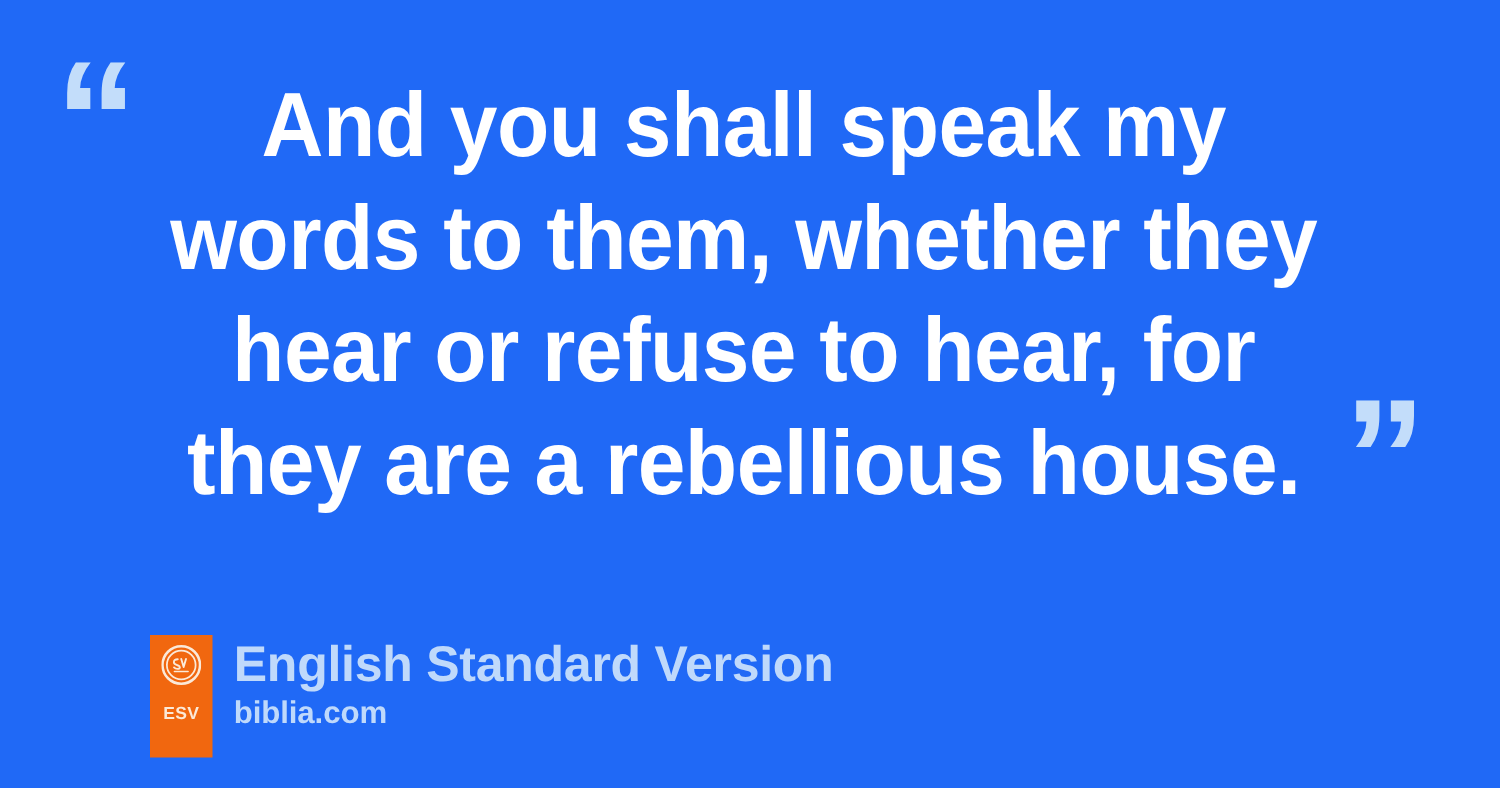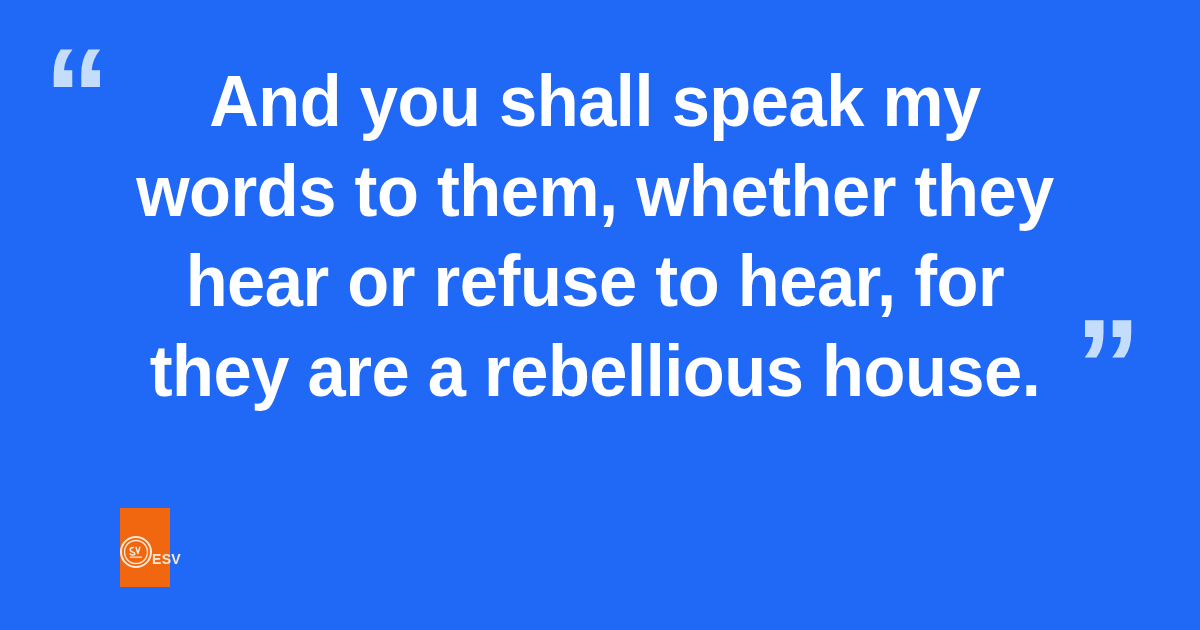--- a/index.html
+++ b/index.html
@@ -73,24 +73,24 @@
     position:absolute;
     left:120px;
     top:508px;
     display:flex;
     align-items:flex-start;
     gap:17px;
   }
 
   #esv-logo {
     width:50px;
-    height:79px;
+    height:98px;
     background:#f1670f;
     display:flex;
-    flex-direction:row;
+    flex-direction:column;
     align-items:center;
     justify-content:flex-start;
     padding-top:8px;
     flex:0 0 auto;
   }
 
   #esv-emblem {
     width:32px;
     height:32px;
     flex:0 0 auto;
@@ -155,16 +155,20 @@
         <circle cx="16" cy="16" r="15" fill="none" stroke="#fbe9d8" stroke-width="2"></circle>
         <circle cx="16" cy="16" r="11.5" fill="none" stroke="#fbe9d8" stroke-width="1.4"></circle>
         <circle cx="16" cy="16" r="10" fill="#f1670f"></circle>
         <path d="M13.2 11.4c-2.0 0-3.1 1.1-3.1 2.3 0 1.5 1.6 2.0 2.9 2.5 1.1 .4 1.9 .8 1.9 1.6 0 .8-.8 1.3-1.9 1.3-1.2 0-2.2-.5-2.8-1.2" fill="none" stroke="#fbe9d8" stroke-width="1.5" stroke-linecap="round"></path>
         <path d="M16.0 11.2l1.9 6.4 1.9-6.4" fill="none" stroke="#fbe9d8" stroke-width="1.5" stroke-linecap="round" stroke-linejoin="round"></path>
         <path d="M10.5 21.2h11" fill="none" stroke="#fbe9d8" stroke-width="1.2" stroke-linecap="round"></path>
       </svg>
       <div id="esv-abbrev">ESV</div>
     </div>
 
+    <div id="attribution-text">
+      <div id="translation-name">English Standard Version</div>
+      <div id="site-url">biblia.com</div>
+    </div>
 
   </div>
 
 </div>
 
 </body></html>

